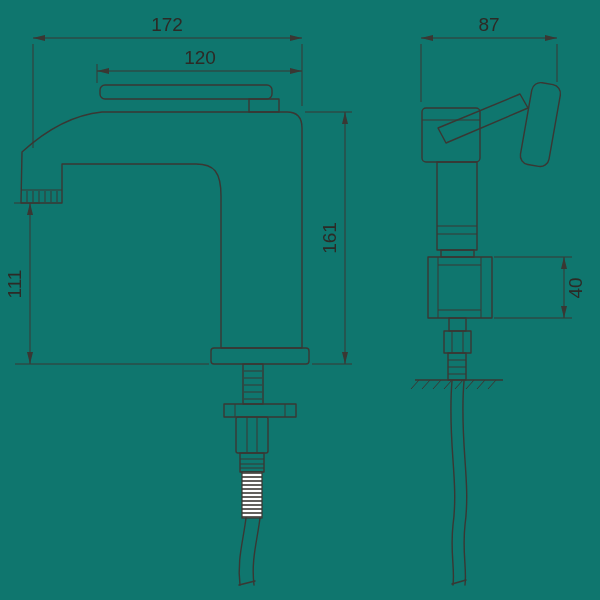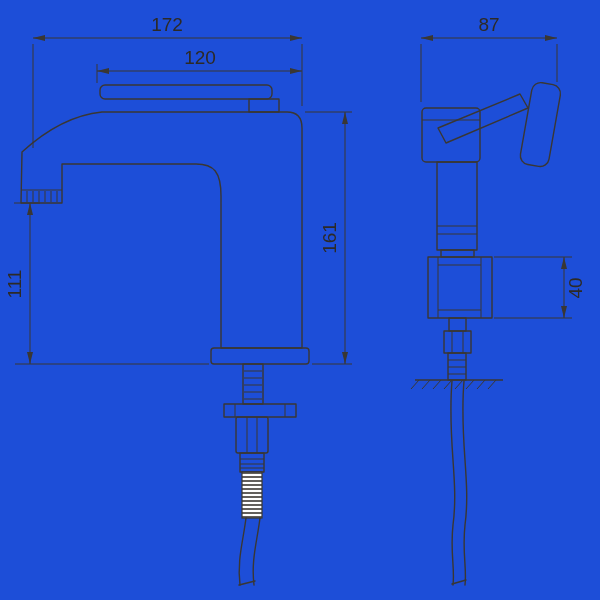--- a/index.html
+++ b/index.html
@@ -1,16 +1,16 @@
 <!DOCTYPE html>
 <html><head>
 <meta charset="utf-8">
 <style>
   html,body{margin:0;padding:0;background:#ffffff;}
-  .stage{width:600px;height:600px;position:relative;background:#1d4ed8;overflow:hidden;
+  .stage{width:600px;height:600px;position:relative;background:#0f766e;overflow:hidden;
          font-family:"Liberation Sans",sans-serif;}
   svg{display:block;}
   .ol   {fill:none;stroke:#3a3733;stroke-width:1.4;stroke-linejoin:round;stroke-linecap:round;}
   .thin {fill:none;stroke:#3a3733;stroke-width:1;}
   .dim  {fill:none;stroke:#3a3733;stroke-width:1;}
   .dimtxt{fill:#2d2a26;font-size:19px;font-family:"Liberation Sans",sans-serif;}
 </style>
 </head>
 <body>
 

